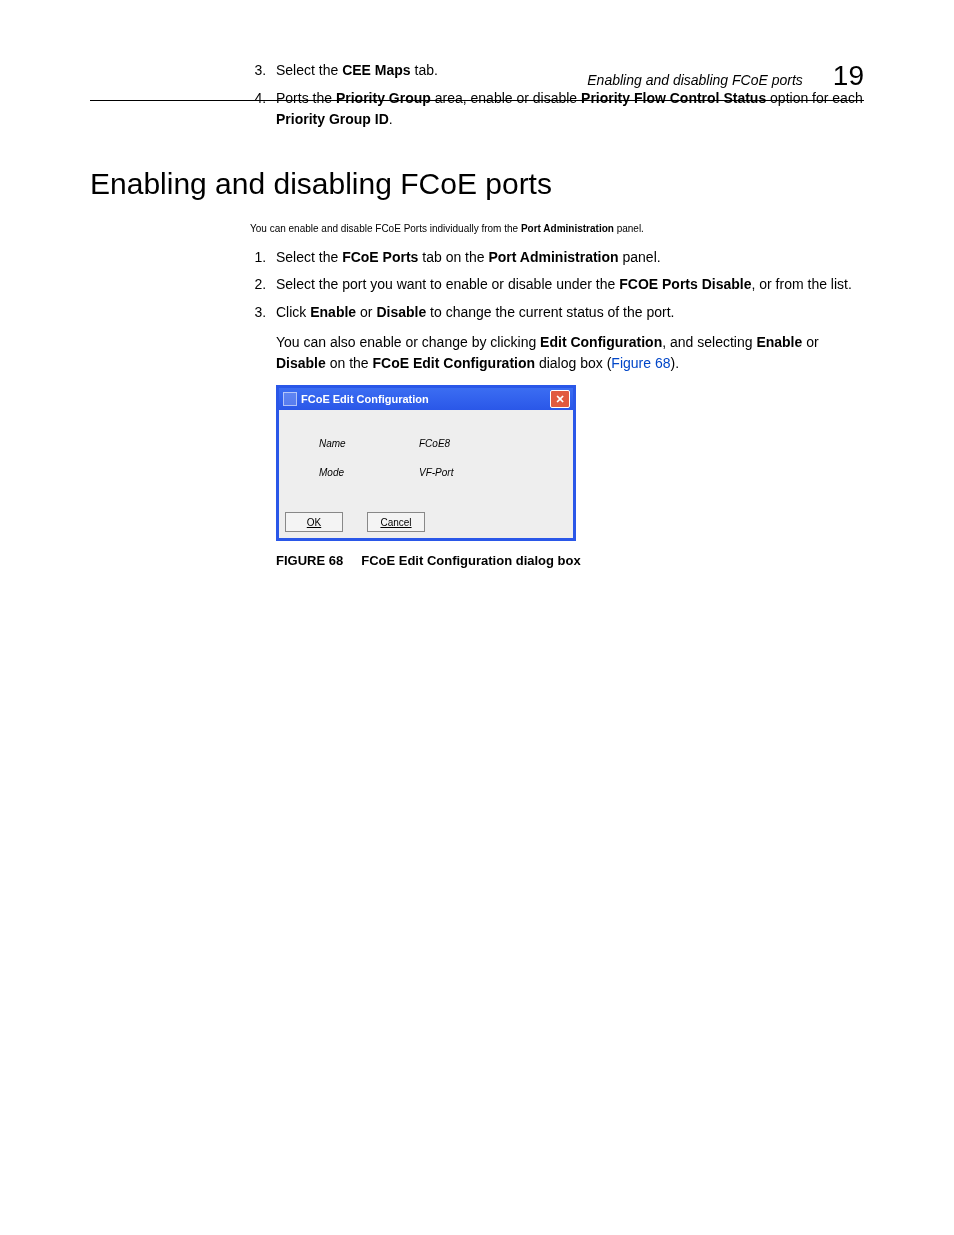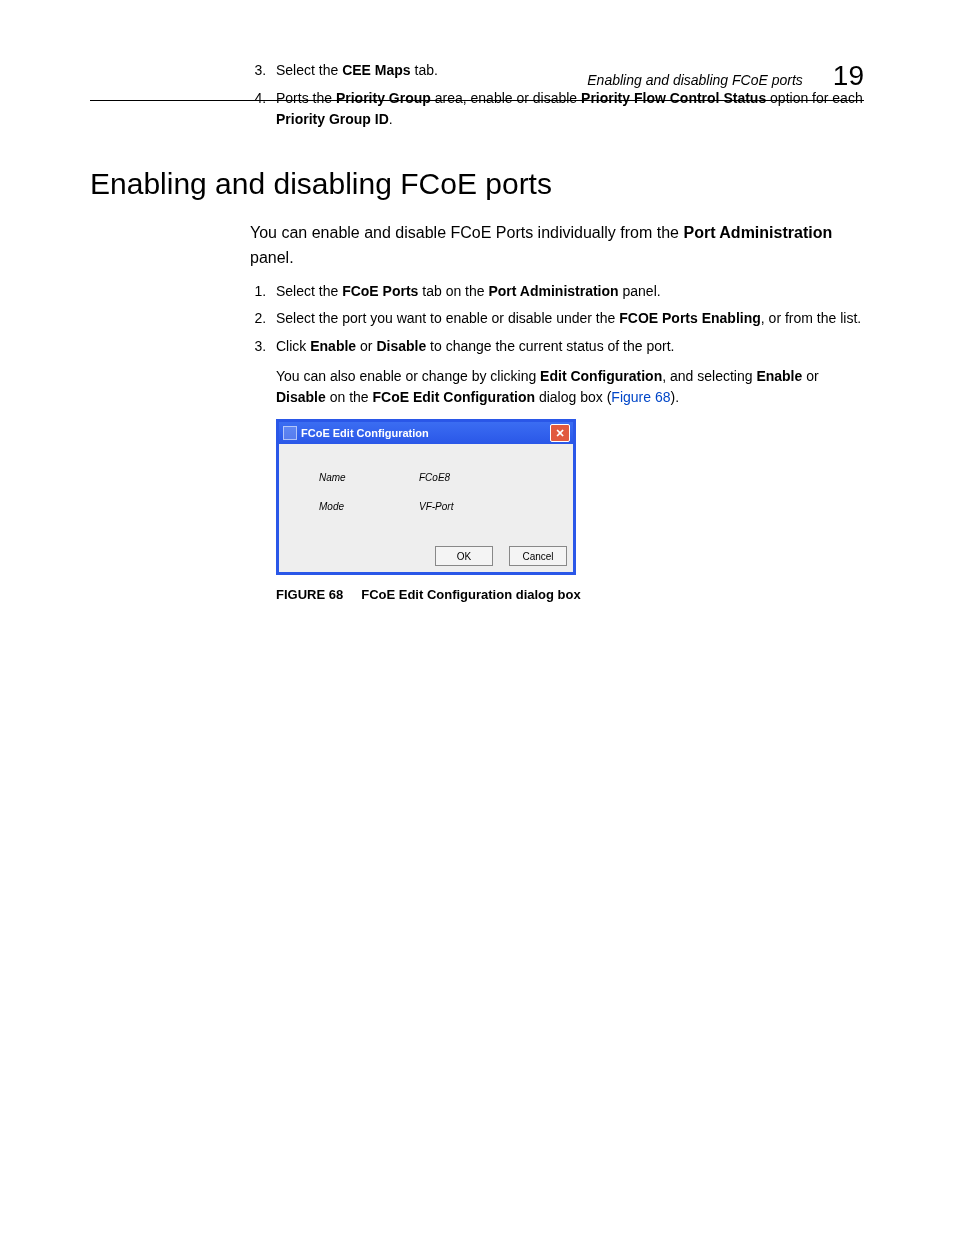--- a/index.html
+++ b/index.html
@@ -54,21 +54,21 @@
   }
   .b { font-weight: bold; }
   h1 {
     font-size: 30px;
     font-weight: normal;
     margin: 36px 0 20px 0;
     font-family: Arial, Helvetica, sans-serif;
   }
   .para {
     margin: 0 0 10px 160px;
-    font-size: 16px;
+    font-size: 10px;
     line-height: 1.55;
   }
   .subpara {
     margin: 8px 0 10px 186px;
     font-size: 14px;
     line-height: 1.55;
   }
   .link { color: #0046c8; }
   
   .dialog-wrap {
@@ -150,23 +150,23 @@
     background: #fff;
   }
   .radio .dot {
     width: 4px;
     height: 4px;
     background: #000;
     border-radius: 50%;
   }
   .dialog-buttons {
     display: flex;
-    justify-content: flex-end;
-    gap: 16px;
+    gap: 24px;
     padding: 6px;
+    text-decoration: underline;
   }
   .dbtn {
     min-width: 44px;
     height: 18px;
     font-size: 10px;
     background: #f4f4f4;
     border: 1px solid #888;
     display: flex;
     align-items: center;
     justify-content: center;
@@ -210,21 +210,21 @@
 
     <p class="para">
       <span>You can enable and disable FCoE Ports individually from the </span><span class="b">Port Administration</span><span> panel.</span>
     </p>
 
     <ol start="1">
       <li>
         <span>Select the </span><span class="b">FCoE Ports</span><span> tab on the </span><span class="b">Port Administration</span><span> panel.</span>
       </li>
       <li>
-        <span>Select the port you want to enable or disable under the </span><span class="b">FCOE Ports Enabling</span><span>, or from the list.</span>
+        <span>Select the port you want to enable or disable under the </span><span class="b">FCOE Ports Disable</span><span>, or from the list.</span>
       </li>
       <li>
         <span>Click </span><span class="b">Enable</span><span> or </span><span class="b">Disable</span><span> to change the current status of the port.</span>
       </li>
     </ol>
 
     <p class="subpara">
       <span>You can also enable or change by clicking </span><span class="b">Edit Configuration</span><span>, and selecting </span><span class="b">Enable</span><span> or </span><span class="b">Disable</span><span> on the </span><span class="b">FCoE Edit Configuration</span><span> dialog box (</span><span class="link">Figure 68</span><span>).</span>
     </p>
 

